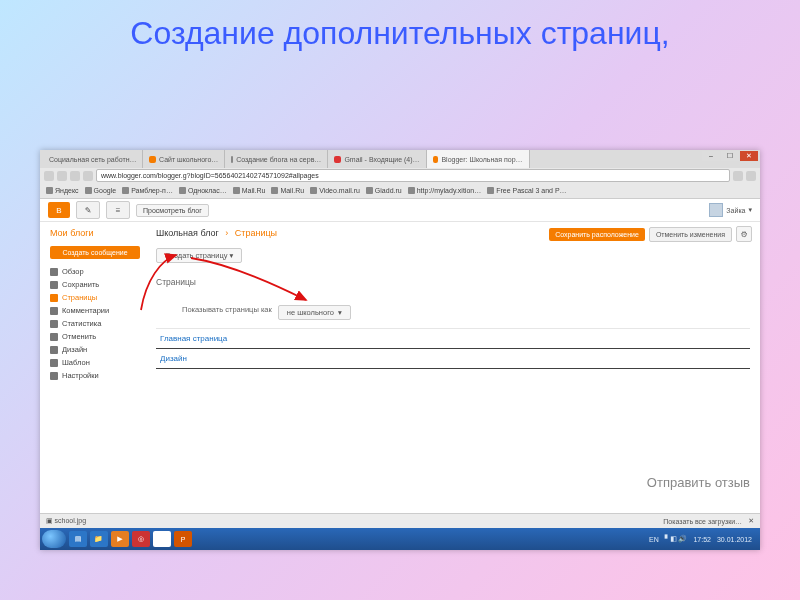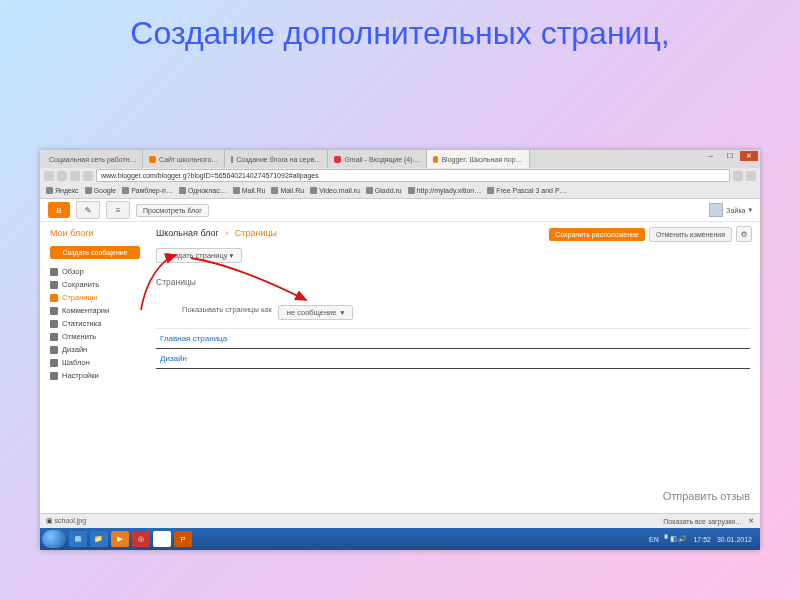--- a/index.html
+++ b/index.html
@@ -47,21 +47,21 @@
   .btn-o{background:#f57c00;color:#fff;border-radius:2px;padding:3px 6px;font-size:7px}
   .btn-g{background:#f2f2f2;border:1px solid #ccc;border-radius:2px;padding:3px 6px;font-size:7px;color:#555}
   .gear{width:14px;height:14px;border:1px solid #ccc;border-radius:2px;background:#f5f5f5;display:flex;align-items:center;justify-content:center;color:#666}
   .toolbar{margin-top:10px}
   .ghost-btn{display:inline-block;border:1px solid #ccc;background:#f7f7f7;border-radius:2px;padding:2px 8px;font-size:7.5px;color:#555}
   .sec-label{margin-top:14px;color:#666;font-size:8.5px}
   .showbar{margin-top:18px;font-size:7.5px;color:#666;display:flex;align-items:flex-start;gap:6px;padding-left:26px}
   .dd{border:1px solid #ccc;background:#f5f5f5;border-radius:2px;padding:2px 8px;color:#555;display:flex;align-items:center;gap:4px}
   .list{margin-top:8px;border-top:1px solid #e6e6e6}
   .row{padding:5px 4px;border-bottom:1px solid #404040;color:#1a6fc4;font-size:8px}
-  .footer-note{position:absolute;right:10px;bottom:26px;font-size:11px;color:#888}
+  .footer-note{position:absolute;right:10px;bottom:38px;font-size:13px;color:#888}
   
   .arrow-svg{position:absolute;pointer-events:none}
   
   .taskbar{height:22px;background:linear-gradient(#2a68b8,#1f4e8d);display:flex;align-items:center;gap:3px;padding:0 2px;color:#fff;font-size:7px}
   .tb-ico{width:18px;height:16px;border-radius:2px;display:flex;align-items:center;justify-content:center}
   .tb-start{width:24px;height:18px;border-radius:9px;background:radial-gradient(circle at 35% 35%,#7cc6ff,#1b5caa)}
   .tb-right{margin-left:auto;display:flex;align-items:center;gap:6px;padding-right:6px;color:#dbe8f7}
   .status-row{height:14px;background:#ececec;border-top:1px solid #ccc;display:flex;align-items:center;gap:6px;padding:0 6px;font-size:7px;color:#555}
   .status-right{margin-left:auto;display:flex;gap:6px;align-items:center}
   .nature{position:absolute;left:0;right:0;bottom:0;height:50px;background:linear-gradient(#9ccf6a,#4a7a3a);z-index:-1}
@@ -234,21 +234,21 @@
 
           <div class="toolbar">
             <span class="ghost-btn"><span>Создать страницу</span> <span>▾</span></span>
           </div>
 
           <div class="sec-label">Страницы</div>
 
           <div class="showbar">
             <span>Показывать страницы как</span>
             <span class="dd">
-                <span>не сообщение</span>
+                <span>не школьного</span>
                 <span>▾</span>
               </span>
           </div>
 
           <div class="list">
             <div class="row">Главная страница</div>
             <div class="row">Дизайн</div>
           </div>
 
           <svg class="arrow-svg" style="left:-30px;top:18px" width="260" height="110">

